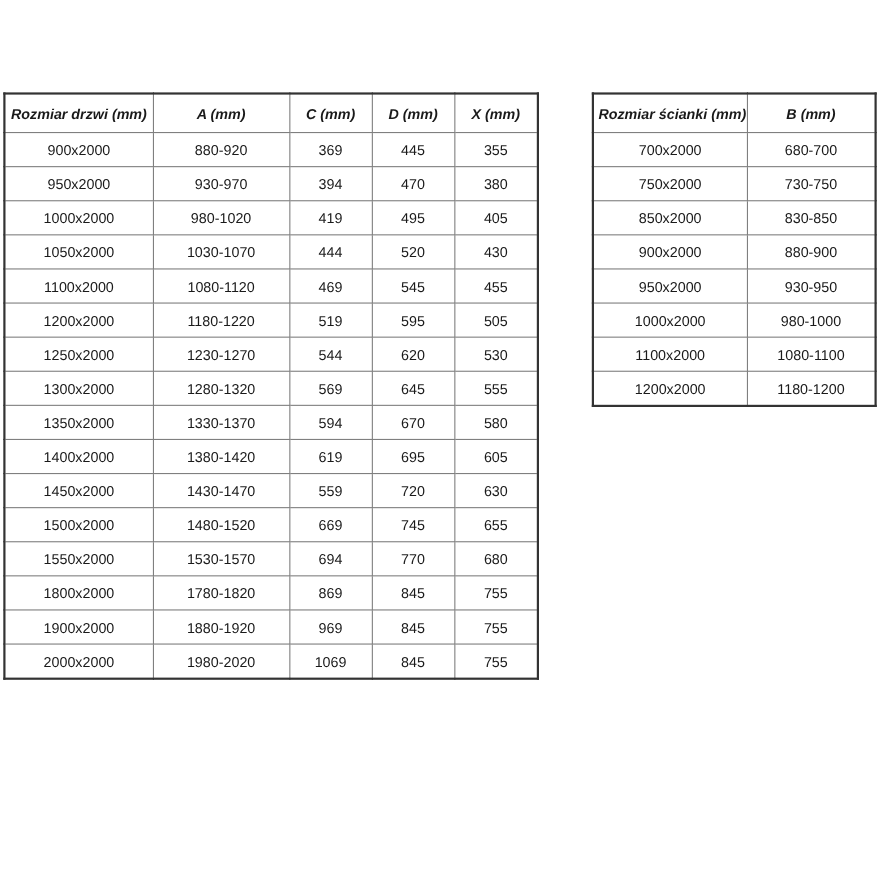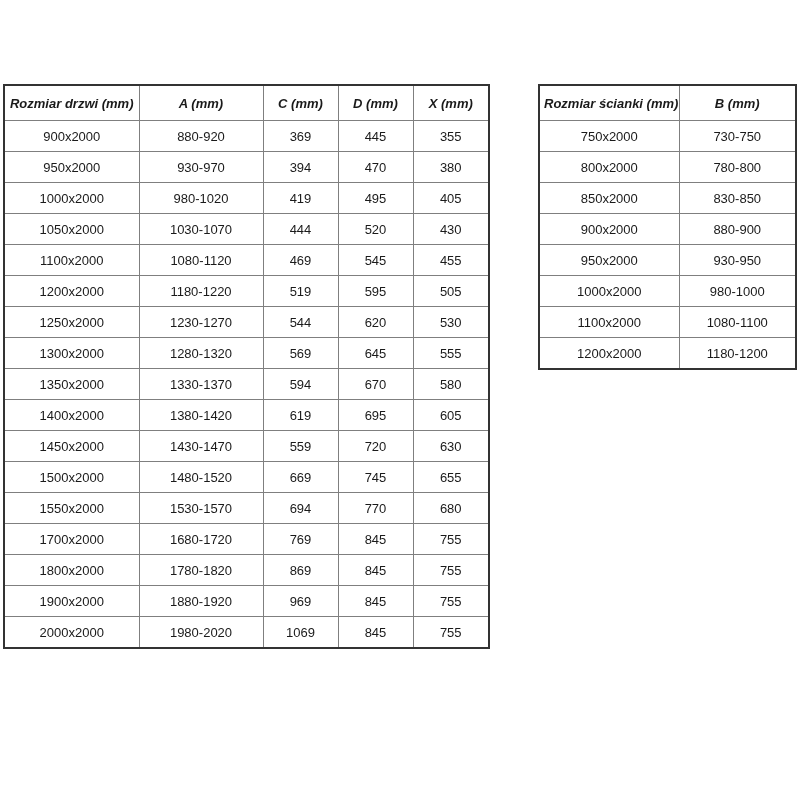--- a/index.html
+++ b/index.html
@@ -164,27 +164,20 @@
           <td>655</td>
         </tr>
         <tr>
           <td>1550x2000</td>
           <td>1530-1570</td>
           <td>694</td>
           <td>770</td>
           <td>680</td>
         </tr>
         <tr>
-          <td>1700x2000</td>
-          <td>1680-1720</td>
-          <td>769</td>
-          <td>845</td>
-          <td>755</td>
-        </tr>
-        <tr>
           <td>1800x2000</td>
           <td>1780-1820</td>
           <td>869</td>
           <td>845</td>
           <td>755</td>
         </tr>
         <tr>
           <td>1900x2000</td>
           <td>1880-1920</td>
           <td>969</td>
@@ -207,28 +200,28 @@
       <col style="width:117px">
     </colgroup>
   <thead>
         <tr>
           <th>Rozmiar ścianki (mm)</th>
           <th>B (mm)</th>
         </tr>
       </thead>
       <tbody>
         <tr>
+          <td>700x2000</td>
+          <td>680-700</td>
+        </tr>
+        <tr>
           <td>750x2000</td>
           <td>730-750</td>
         </tr>
         <tr>
-          <td>800x2000</td>
-          <td>780-800</td>
-        </tr>
-        <tr>
           <td>850x2000</td>
           <td>830-850</td>
         </tr>
         <tr>
           <td>900x2000</td>
           <td>880-900</td>
         </tr>
         <tr>
           <td>950x2000</td>
           <td>930-950</td>

